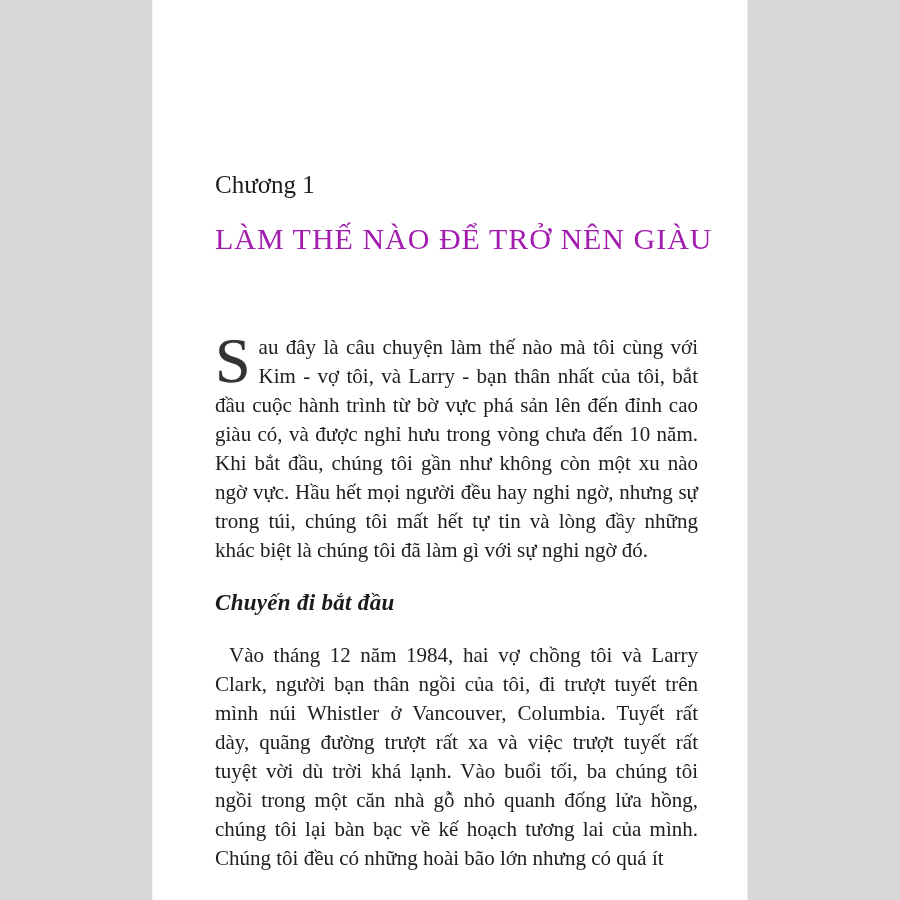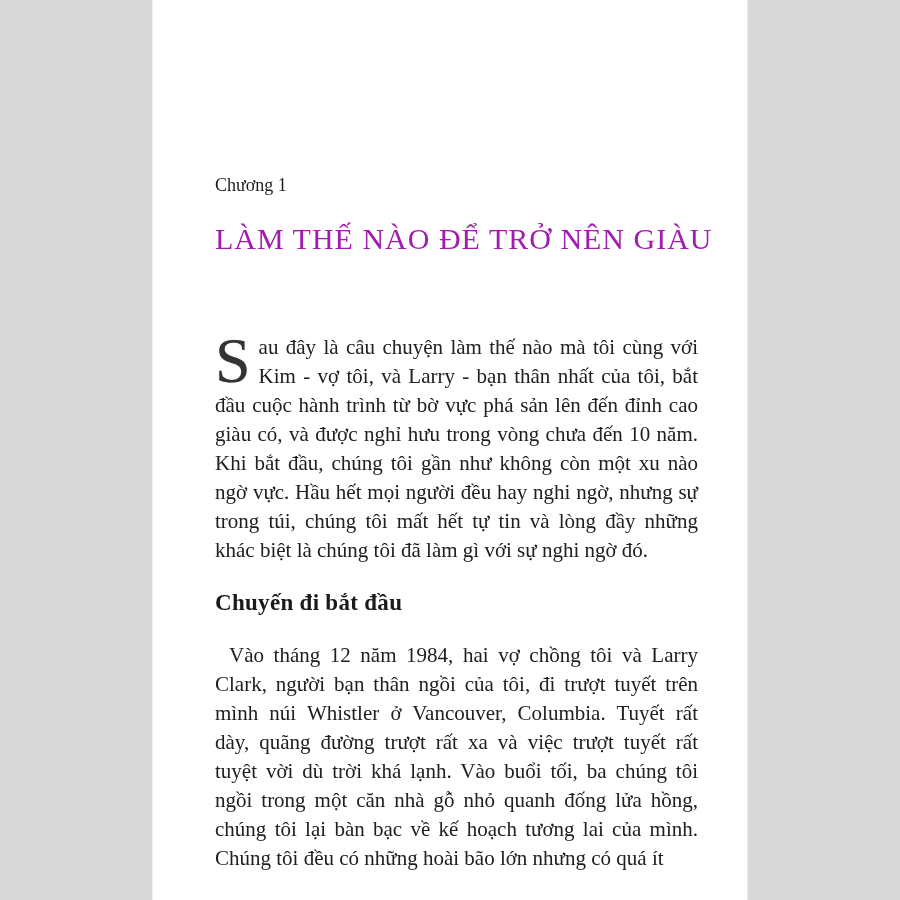--- a/index.html
+++ b/index.html
@@ -32,21 +32,21 @@
     height: 900px;
     background: #ffffff;
     border-left: 1px solid rgba(0,0,0,0.05);
     border-right: 1px solid rgba(0,0,0,0.07);
     color: #222222;
   }
   .chapter {
     position: absolute;
     left: 62px;
     top: 170px;
-    font-size: 18px;
+    font-size: 25px;
     line-height: 30px;
     color: #1d1d1d;
   }
   .title {
     position: absolute;
     left: 62px;
     top: 218px;
     width: 490px;
     font-size: 30px;
     line-height: 42px;
@@ -82,20 +82,21 @@
     padding: 2px 8px 0 0;
     color: #333333;
     text-shadow: 0 0 1px rgba(60,60,60,0.55);
   }
   .subhead {
     position: absolute;
     left: 62px;
     top: 588px;
     font-size: 23px;
     line-height: 30px;
+    font-style: italic;
     font-weight: 600;
     color: #1a1a1a;
     letter-spacing: 0.3px;
   }
 </style>
 </head>
 <body>
 
 <div class="canvas">
   <div class="gutter left"></div>

